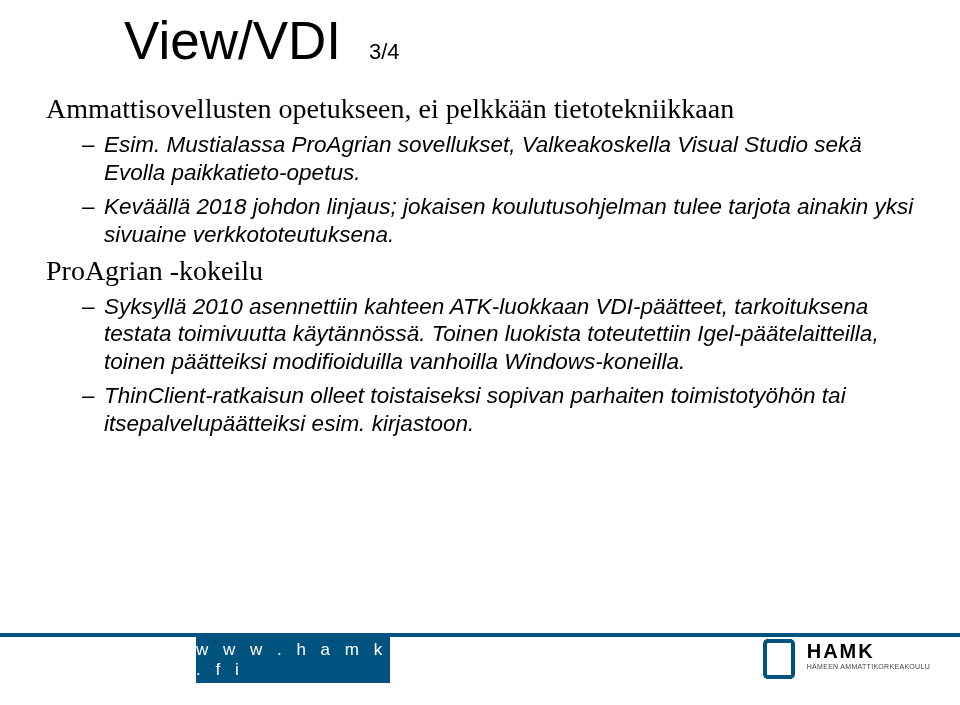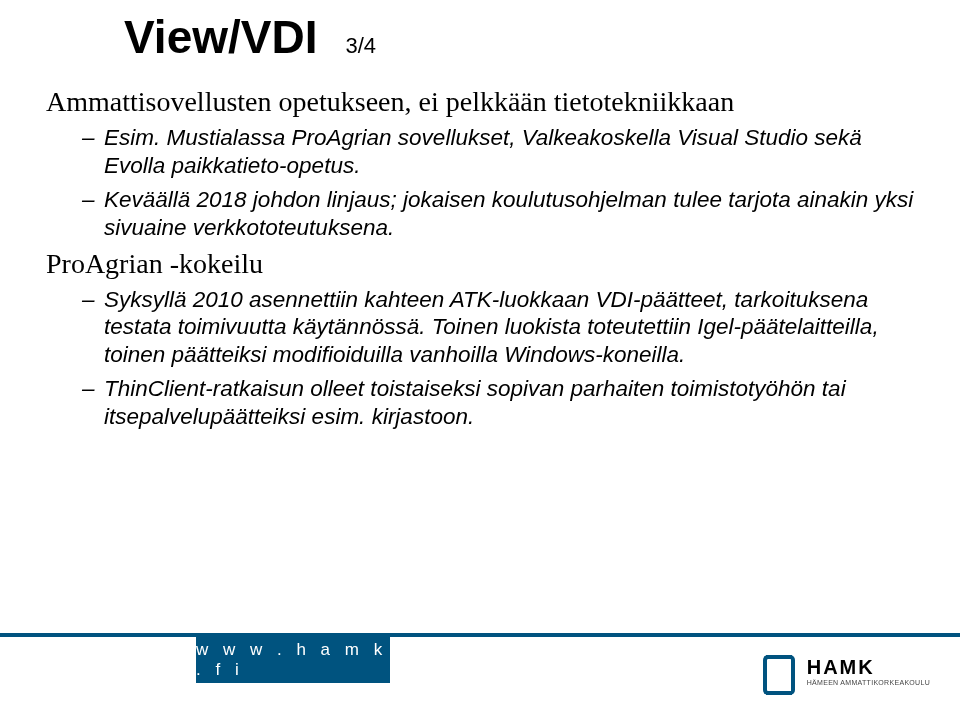--- a/index.html
+++ b/index.html
@@ -1,30 +1,30 @@
 <!DOCTYPE html>
 <html><head>
 <meta charset="utf-8">
 <style>
   * { margin: 0; padding: 0; box-sizing: border-box; }
   html, body { width: 960px; height: 705px; overflow: hidden; font-family: Arial, Helvetica, sans-serif; background: #fff; color: #000; }
   .slide { position: relative; width: 960px; height: 705px; }
   .content { padding: 10px 46px 0 46px; }
   .title-row { padding-left: 78px; margin-bottom: 22px; display: flex; align-items: baseline; gap: 28px; }
-  .title { font-size: 46px; font-weight: 700; }
+  .title { font-size: 53px; font-weight: 400; }
   .title-sub { font-size: 22px; }
   .section-heading { font-size: 28px; margin-bottom: 6px; margin-top: 4px; font-family: Liberation Serif, serif; }
   ul.bullets { list-style: none; padding-left: 36px; font-style: italic; }
   ul.bullets > li { position: relative; font-size: 22.5px; line-height: 1.24; margin-bottom: 6px; padding-left: 22px; }
   ul.bullets > li::before { content: "–"; position: absolute; left: 0; top: 0; }
   .footer { position: absolute; left: 0; bottom: 0; width: 100%; height: 78px; }
   .footer-line { position: absolute; bottom: 68px; left: 0; right: 0; height: 4px; background: #00537f; }
   .footer-tab { position: absolute; bottom: 22px; left: 196px; width: 194px; height: 46px; background: #00537f; display: flex; align-items: center; justify-content: flex-end; }
   .footer-tab span { color: #fff; font-size: 17px; letter-spacing: 5px; font-weight: 400; }
-  .logo { position: absolute; right: 30px; bottom: 18px; display: flex; align-items: center; gap: 4px; }
+  .logo { position: absolute; right: 30px; bottom: 34px; display: flex; align-items: center; gap: 4px; }
   .logo-mark { position: relative; width: 40px; height: 32px; }
   .logo-mark::before { content: ""; position: absolute; left: 0; top: 0; width: 25px; height: 32px; border: 4px solid #00537f; border-right: none; border-radius: 5px 0 0 5px; }
   .logo-mark::after { content: ""; position: absolute; right: 0; top: 0; width: 25px; height: 32px; border: 4px solid #00537f; border-left: none; border-radius: 0 5px 5px 0; transform: translateX(-8px); }
   .logo-text { display: flex; flex-direction: column; line-height: 1; }
   .logo-name { font-size: 20px; font-weight: 700; letter-spacing: 2px; color: #000; }
   .logo-sub { font-size: 7px; color: #444; margin-top: 2px; letter-spacing: 0.3px; }
 </style>
 </head>
 <body>
 

